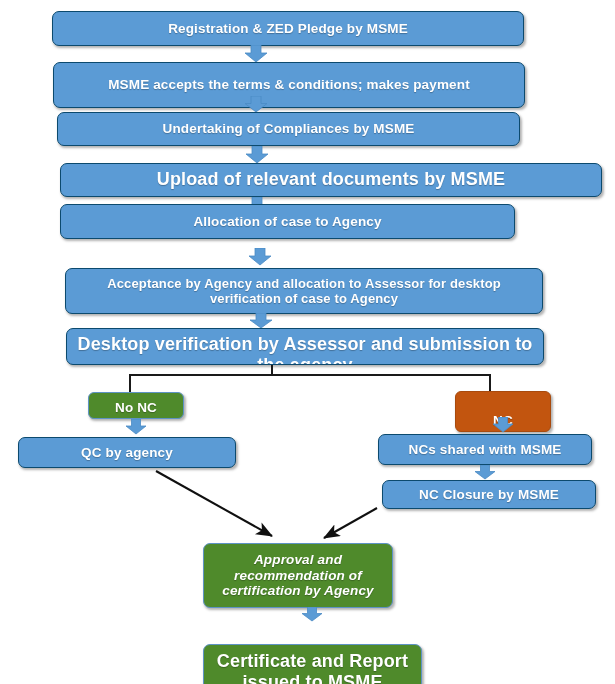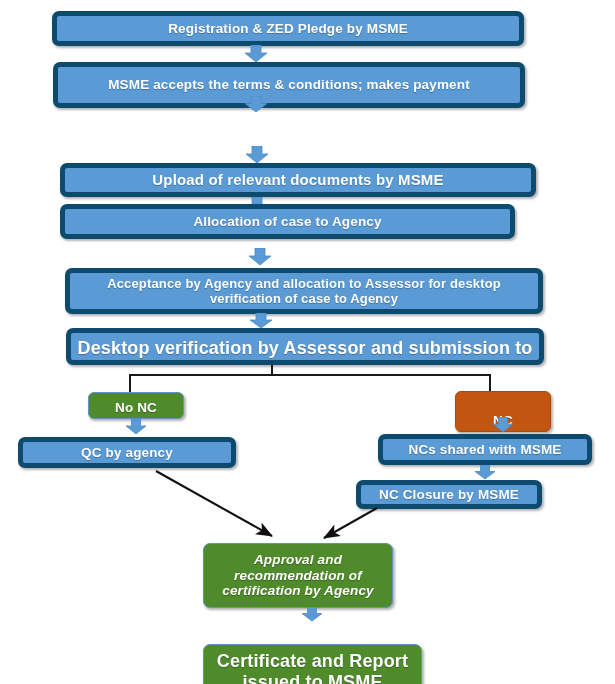--- a/index.html
+++ b/index.html
@@ -28,21 +28,21 @@
     font-weight: bold;
     letter-spacing: 0.15px;
     border-radius: 7px;
     line-height: 1.18;
     padding: 2px 6px;
     text-shadow: 0 1px 1px rgba(0,0,0,0.28);
     box-shadow: 1.5px 2px 2.5px rgba(0,0,0,0.30);
   }
   .node.blue {
     background: #5b9bd5;
-    border: 5px solid #0c4a6e;
+    border: 1px solid #0c4a6e;
   }
   .node.green {
     background: #4f8a2b;
     border: 1px solid #5e93c4;
   }
   .node.orange {
     background: #c2550f;
     border: 1px solid #a84a0d;
   }
   .node.small {
@@ -92,28 +92,31 @@
   <div class="node blue" style="left:53px; top:62px; width:472px; height:46px; font-size:13.5px;">
     <span class="label">MSME accepts the terms &amp; conditions; makes payment</span>
   </div>
 
   <div class="arrow" style="left:244px; top:96px; width:24px; height:17px;">
     <svg width="24" height="17" viewBox="0 0 24 17">
       <polygon points="7,0 17,0 17,7.5 23,7.5 12,16 1,7.5 7,7.5" fill="#5b9bd5" stroke="#4a8ac4" stroke-width="0.8"></polygon>
     </svg>
   </div>
 
+  <div class="node blue" style="left:57px; top:112px; width:463px; height:34px; font-size:13.5px;">
+    <span class="label">Undertaking of Compliances by MSME</span>
+  </div>
 
   <div class="arrow" style="left:245px; top:146px; width:24px; height:18px;">
     <svg width="24" height="18" viewBox="0 0 24 18">
       <polygon points="7,0 17,0 17,8 23,8 12,17 1,8 7,8" fill="#5b9bd5" stroke="#4a8ac4" stroke-width="0.8"></polygon>
     </svg>
   </div>
 
-  <div class="node blue" style="left:60px; top:163px; width:476px; height:34px; font-size:15px;">
+  <div class="node blue" style="left:60px; top:163px; width:542px; height:34px; font-size:18px;">
     <span class="label">Upload of relevant documents by MSME</span>
   </div>
 
   <div class="arrow" style="left:245px; top:197px; width:24px; height:17px;">
     <svg width="24" height="17" viewBox="0 0 24 17">
       <polygon points="7,0 17,0 17,7.5 23,7.5 12,16 1,7.5 7,7.5" fill="#5b9bd5" stroke="#4a8ac4" stroke-width="0.8"></polygon>
     </svg>
   </div>
 
   <div class="node blue" style="left:60px; top:204px; width:455px; height:35px; font-size:13.5px;">
@@ -172,21 +175,21 @@
   <div class="node blue" style="left:378px; top:434px; width:214px; height:31px; font-size:13.5px;">
     <span class="label">NCs shared with MSME</span>
   </div>
 
   <div class="arrow" style="left:474px; top:465px; width:22px; height:15px;">
     <svg width="22" height="15" viewBox="0 0 22 15">
       <polygon points="6.5,0 15.5,0 15.5,6.5 21,6.5 11,14 1,6.5 6.5,6.5" fill="#5b9bd5" stroke="#4a8ac4" stroke-width="0.8"></polygon>
     </svg>
   </div>
 
-  <div class="node blue" style="left:356px; top:480px; width:186px; height:29px; font-size:13.5px;">
+  <div class="node blue" style="left:382px; top:480px; width:214px; height:29px; font-size:13.5px;">
     <span class="label">NC Closure by MSME</span>
   </div>
 
   <div class="diag" style="left:150px; top:466px; width:140px; height:80px;">
     <svg width="140" height="80" viewBox="0 0 140 80">
       <defs>
         <marker id="ahead1" markerWidth="9" markerHeight="9" refX="7.5" refY="3.2" orient="auto" markerUnits="strokeWidth">
           <path d="M0,0 L8,3.2 L0,6.4 L2,3.2 z" fill="#101010"></path>
         </marker>
       </defs>

